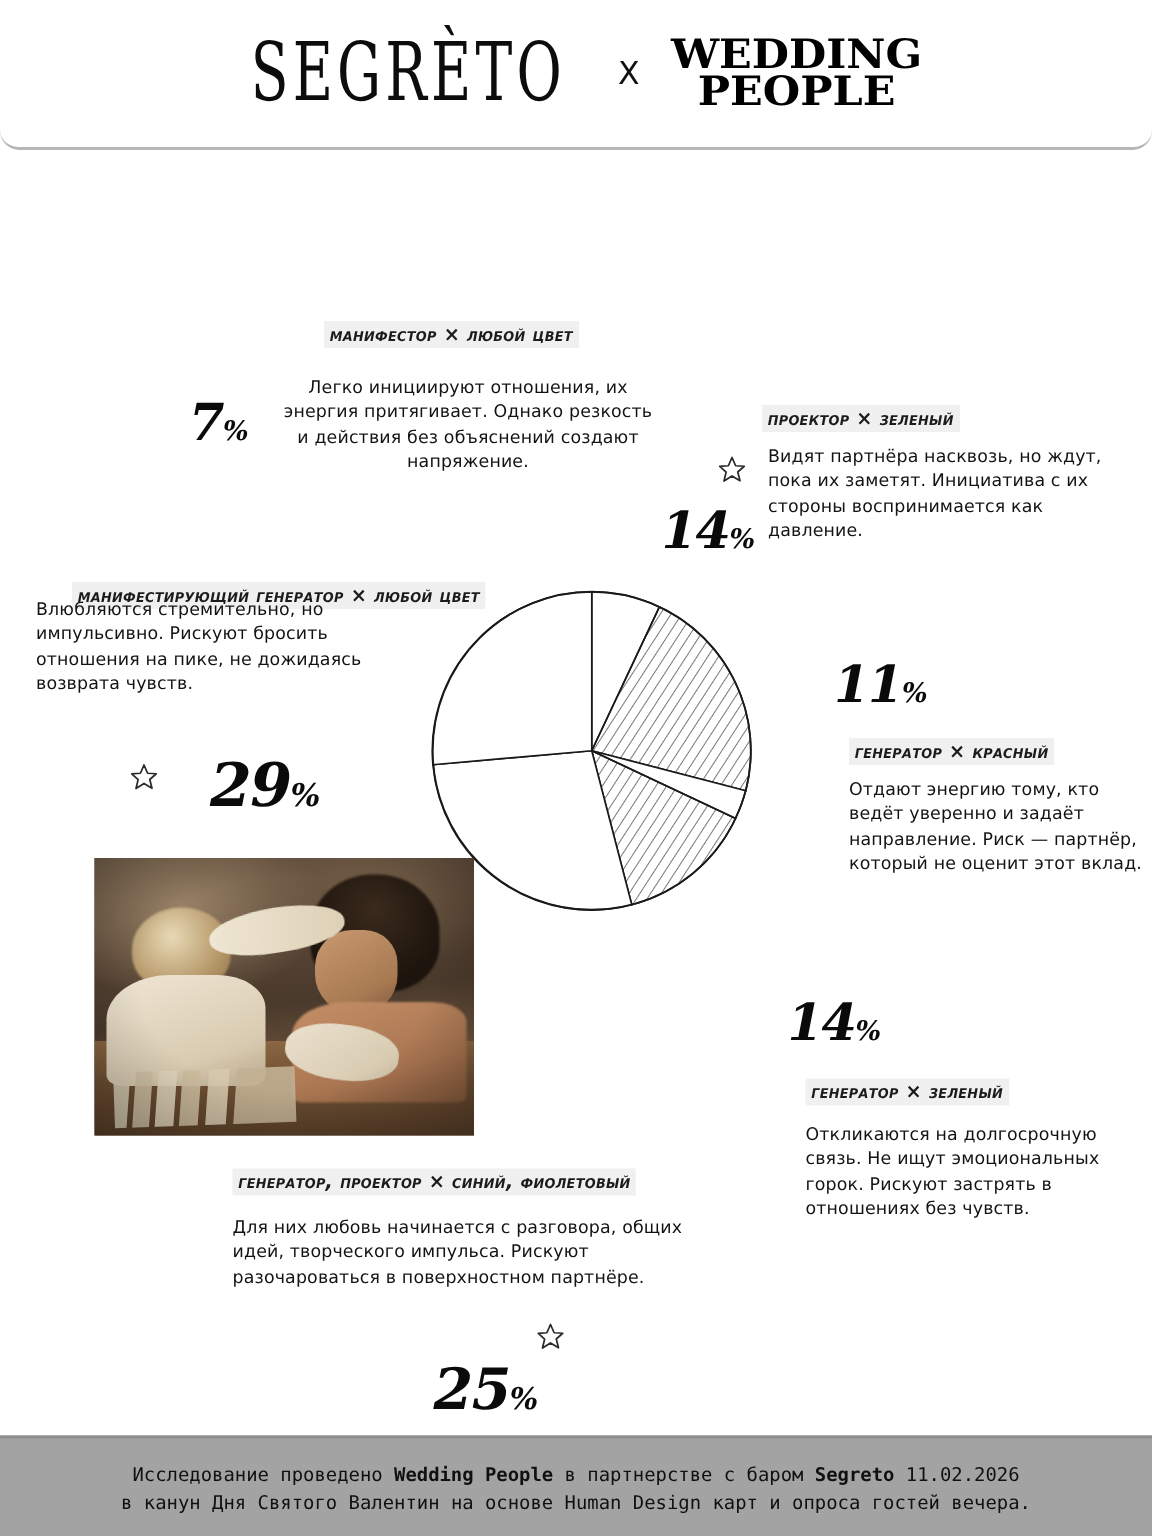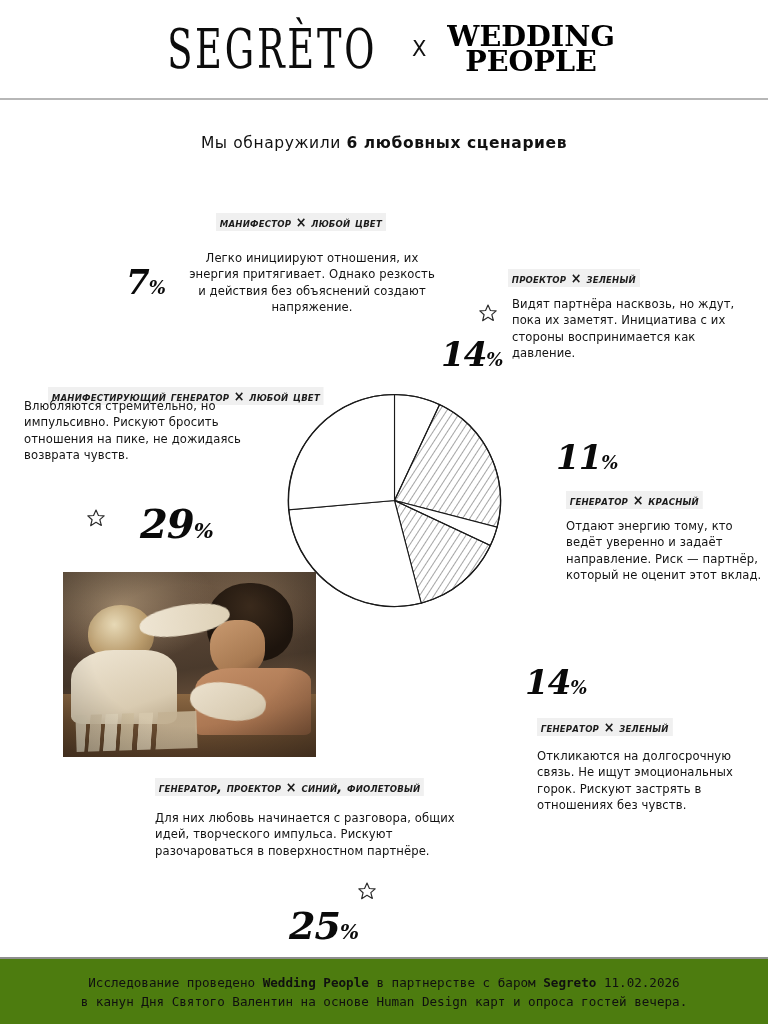--- a/index.html
+++ b/index.html
@@ -18,20 +18,21 @@
 
   
   #header {
     height: 100px;
     display: flex;
     align-items: center;
     justify-content: center;
     gap: 22px;
     border-bottom: 2px solid #b7b7b7;
     box-sizing: border-box;
+    border-radius: 13px;
   }
   #logo-segreto {
     font-family: "DejaVu Serif", serif;
     font-size: 40px;
     letter-spacing: 3px;
     font-weight: 400;
     color: #0c0c0c;
     transform: scaleY(1.35) scaleX(0.92);
     transform-origin: center;
   }
@@ -229,40 +230,37 @@
     position: absolute;
     left: 0; right: 0; bottom: 0;
     border-top: 2px solid #8e8e8e;
     padding: 14px 28px 12px;
     text-align: center;
     font-family: "DejaVu Sans Mono", monospace;
     font-size: 12.6px;
     line-height: 1.55;
     color: #101010;
     box-sizing: border-box;
-    background: #4d7c0f;
+    background: #a3a3a3;
   }
   #footer .b { font-weight: 700; }
 </style>
 </head>
 <body>
 
 <div id="header">
   <div id="logo-segreto">SEGRÈTO</div>
   <div id="logo-x">X</div>
   <div id="logo-wp">
     <div>WEDDING</div>
     <div>PEOPLE</div>
   </div>
 </div>
 
 <div id="title-block">
-  <div>
-    <span>Мы обнаружили </span><span class="b">6 любовных сценариев</span>
-  </div>
 </div>
 
 <div class="abs" id="pie-wrap">
   <svg width="225" height="225" viewBox="0 0 225 225">
     <defs>
       <pattern id="hatch" width="6" height="6" patternTransform="rotate(33)" patternUnits="userSpaceOnUse">
         <line x1="0" y1="0" x2="0" y2="6" stroke="#2a2a2a" stroke-width="0.85"></line>
       </pattern>
     </defs>
 

